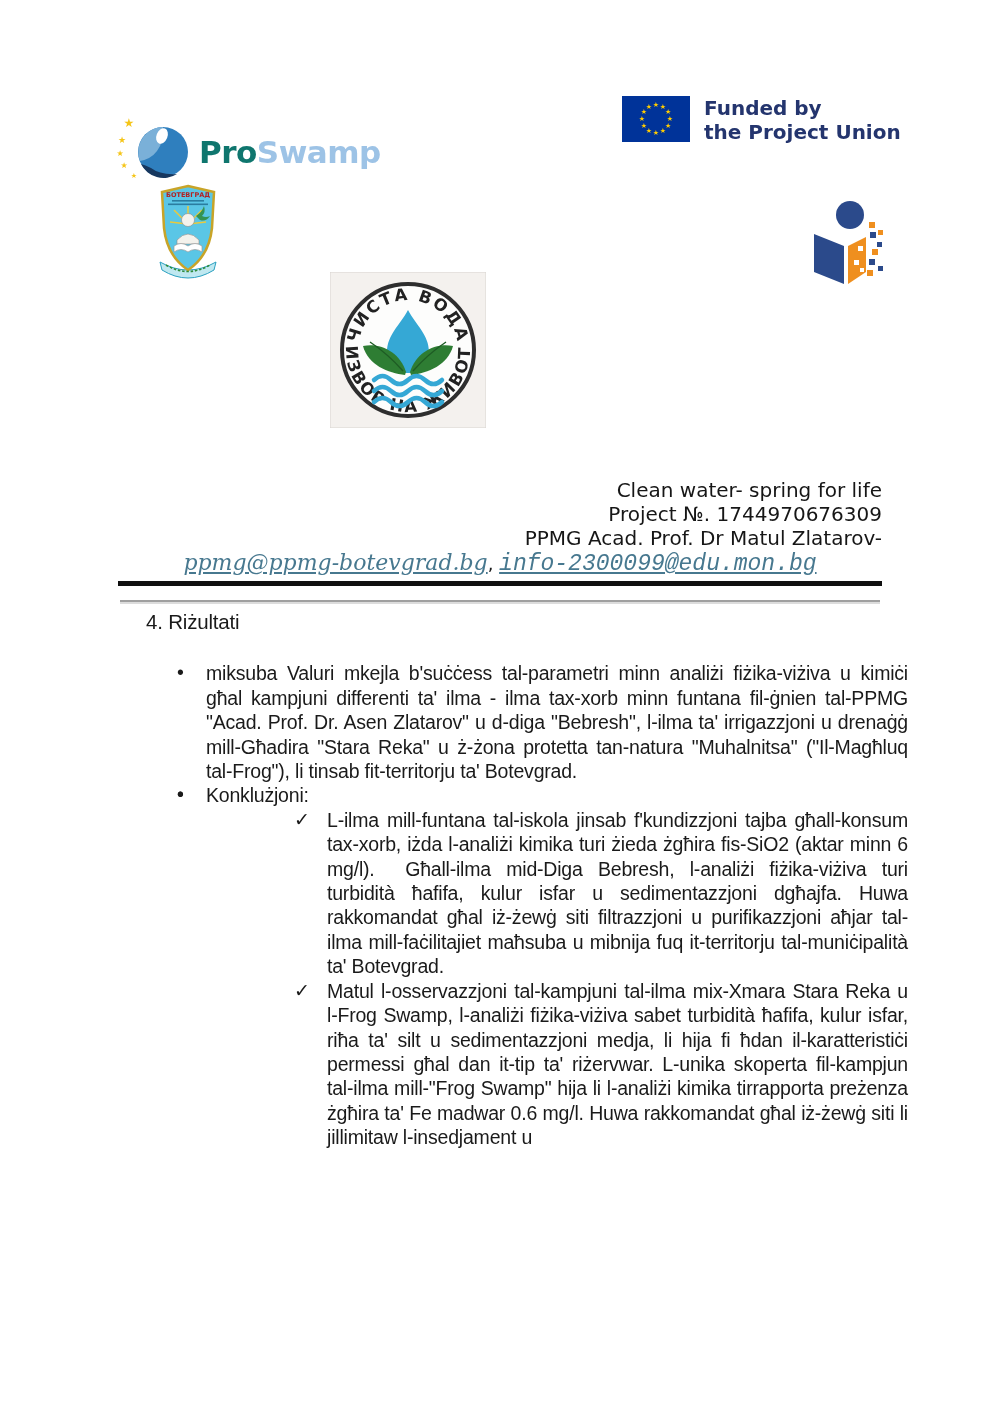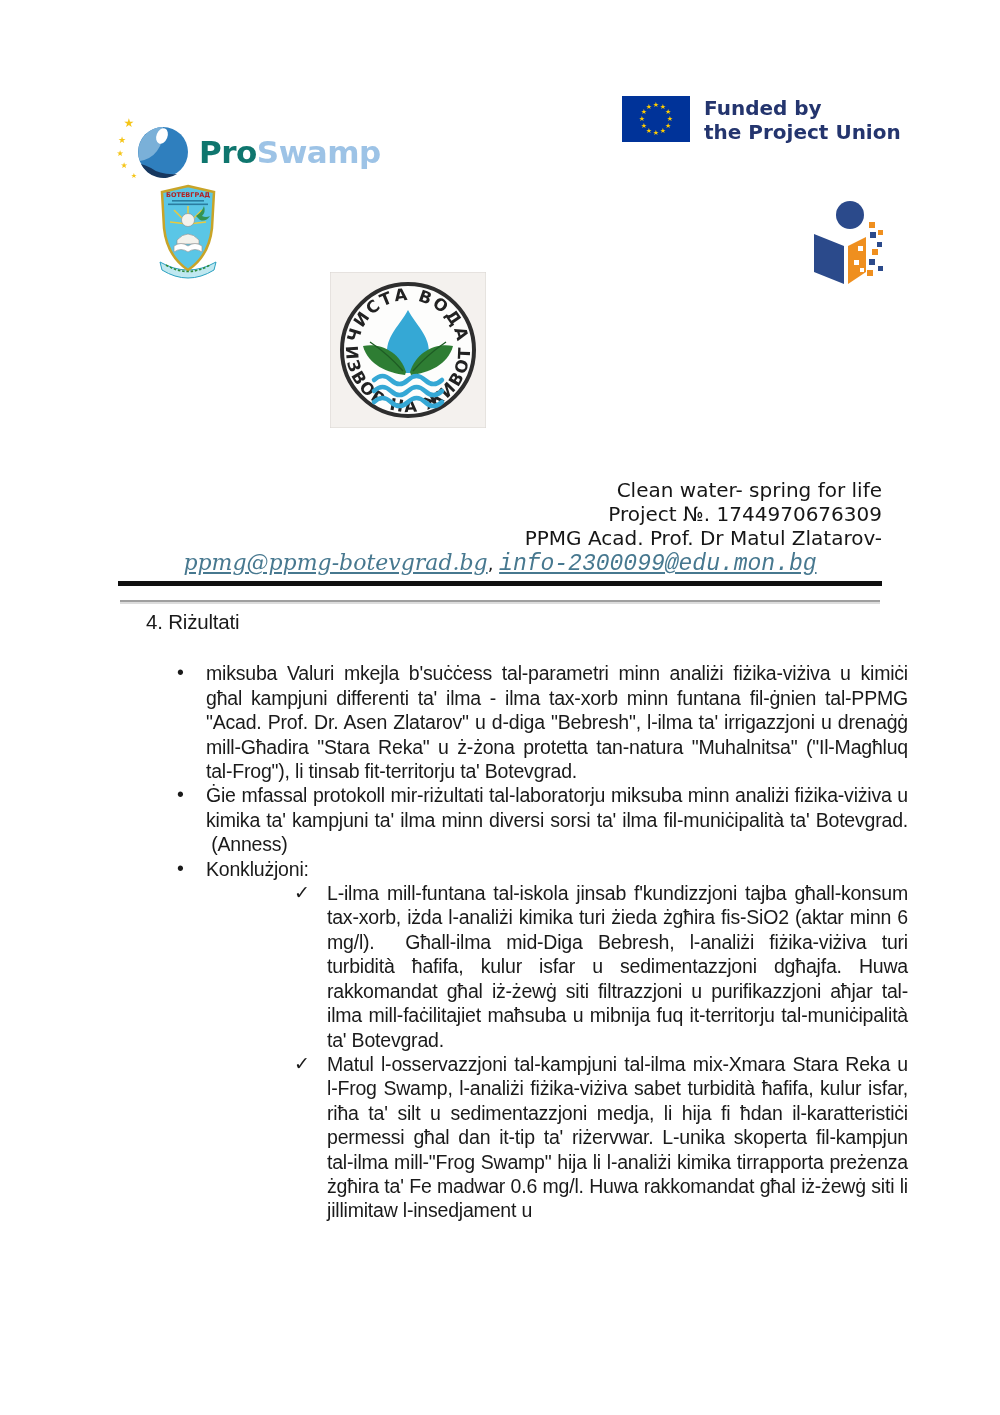--- a/index.html
+++ b/index.html
@@ -182,21 +182,20 @@
   <div class="content">
     <div class="section-heading">4. Riżultati</div>
 
     <div class="bullet-item">
       <span class="marker">•</span>
       <span>miksuba Valuri mkejla b'suċċess tal-parametri minn analiżi fiżika-viżiva u kimiċi għal kampjuni differenti ta' ilma - ilma tax-xorb minn funtana fil-ġnien tal-PPMG "Acad. Prof. Dr. Asen Zlatarov" u d-diga "Bebresh", l-ilma ta' irrigazzjoni u drenaġġ mill-Għadira "Stara Reka" u ż-żona protetta tan-natura "Muhalnitsa" ("Il-Magħluq tal-Frog"), li tinsab fit-territorju ta' Botevgrad.</span>
     </div>
 
     <div class="bullet-item">
       <span class="marker">•</span>
-      <span>Ġie mfassal protokoll mir-riżultati tal-laboratorju miksuba minn analiżi fiżika-viżiva u kimika ta' kampjuni ta' ilma minn diversi sorsi ta' ilma fil-muniċipalità ta' Botevgrad. &nbsp;(Anness)</span>
     </div>
 
     <div class="bullet-item">
       <span class="marker">•</span>
       <span>Konklużjoni:</span>
     </div>
 
     <div class="check-item">
       <span class="marker">✓</span>
       <span>L-ilma mill-funtana tal-iskola jinsab f'kundizzjoni tajba għall-konsum tax-xorb, iżda l-analiżi kimika turi żieda żgħira fis-SiO2 (aktar minn 6 mg/l). &nbsp;Għall-ilma mid-Diga Bebresh, l-analiżi fiżika-viżiva turi turbidità ħafifa, kulur isfar u sedimentazzjoni dgħajfa. Huwa rakkomandat għal iż-żewġ siti filtrazzjoni u purifikazzjoni aħjar tal-ilma mill-faċilitajiet maħsuba u mibnija fuq it-territorju tal-muniċipalità ta' Botevgrad.</span>

